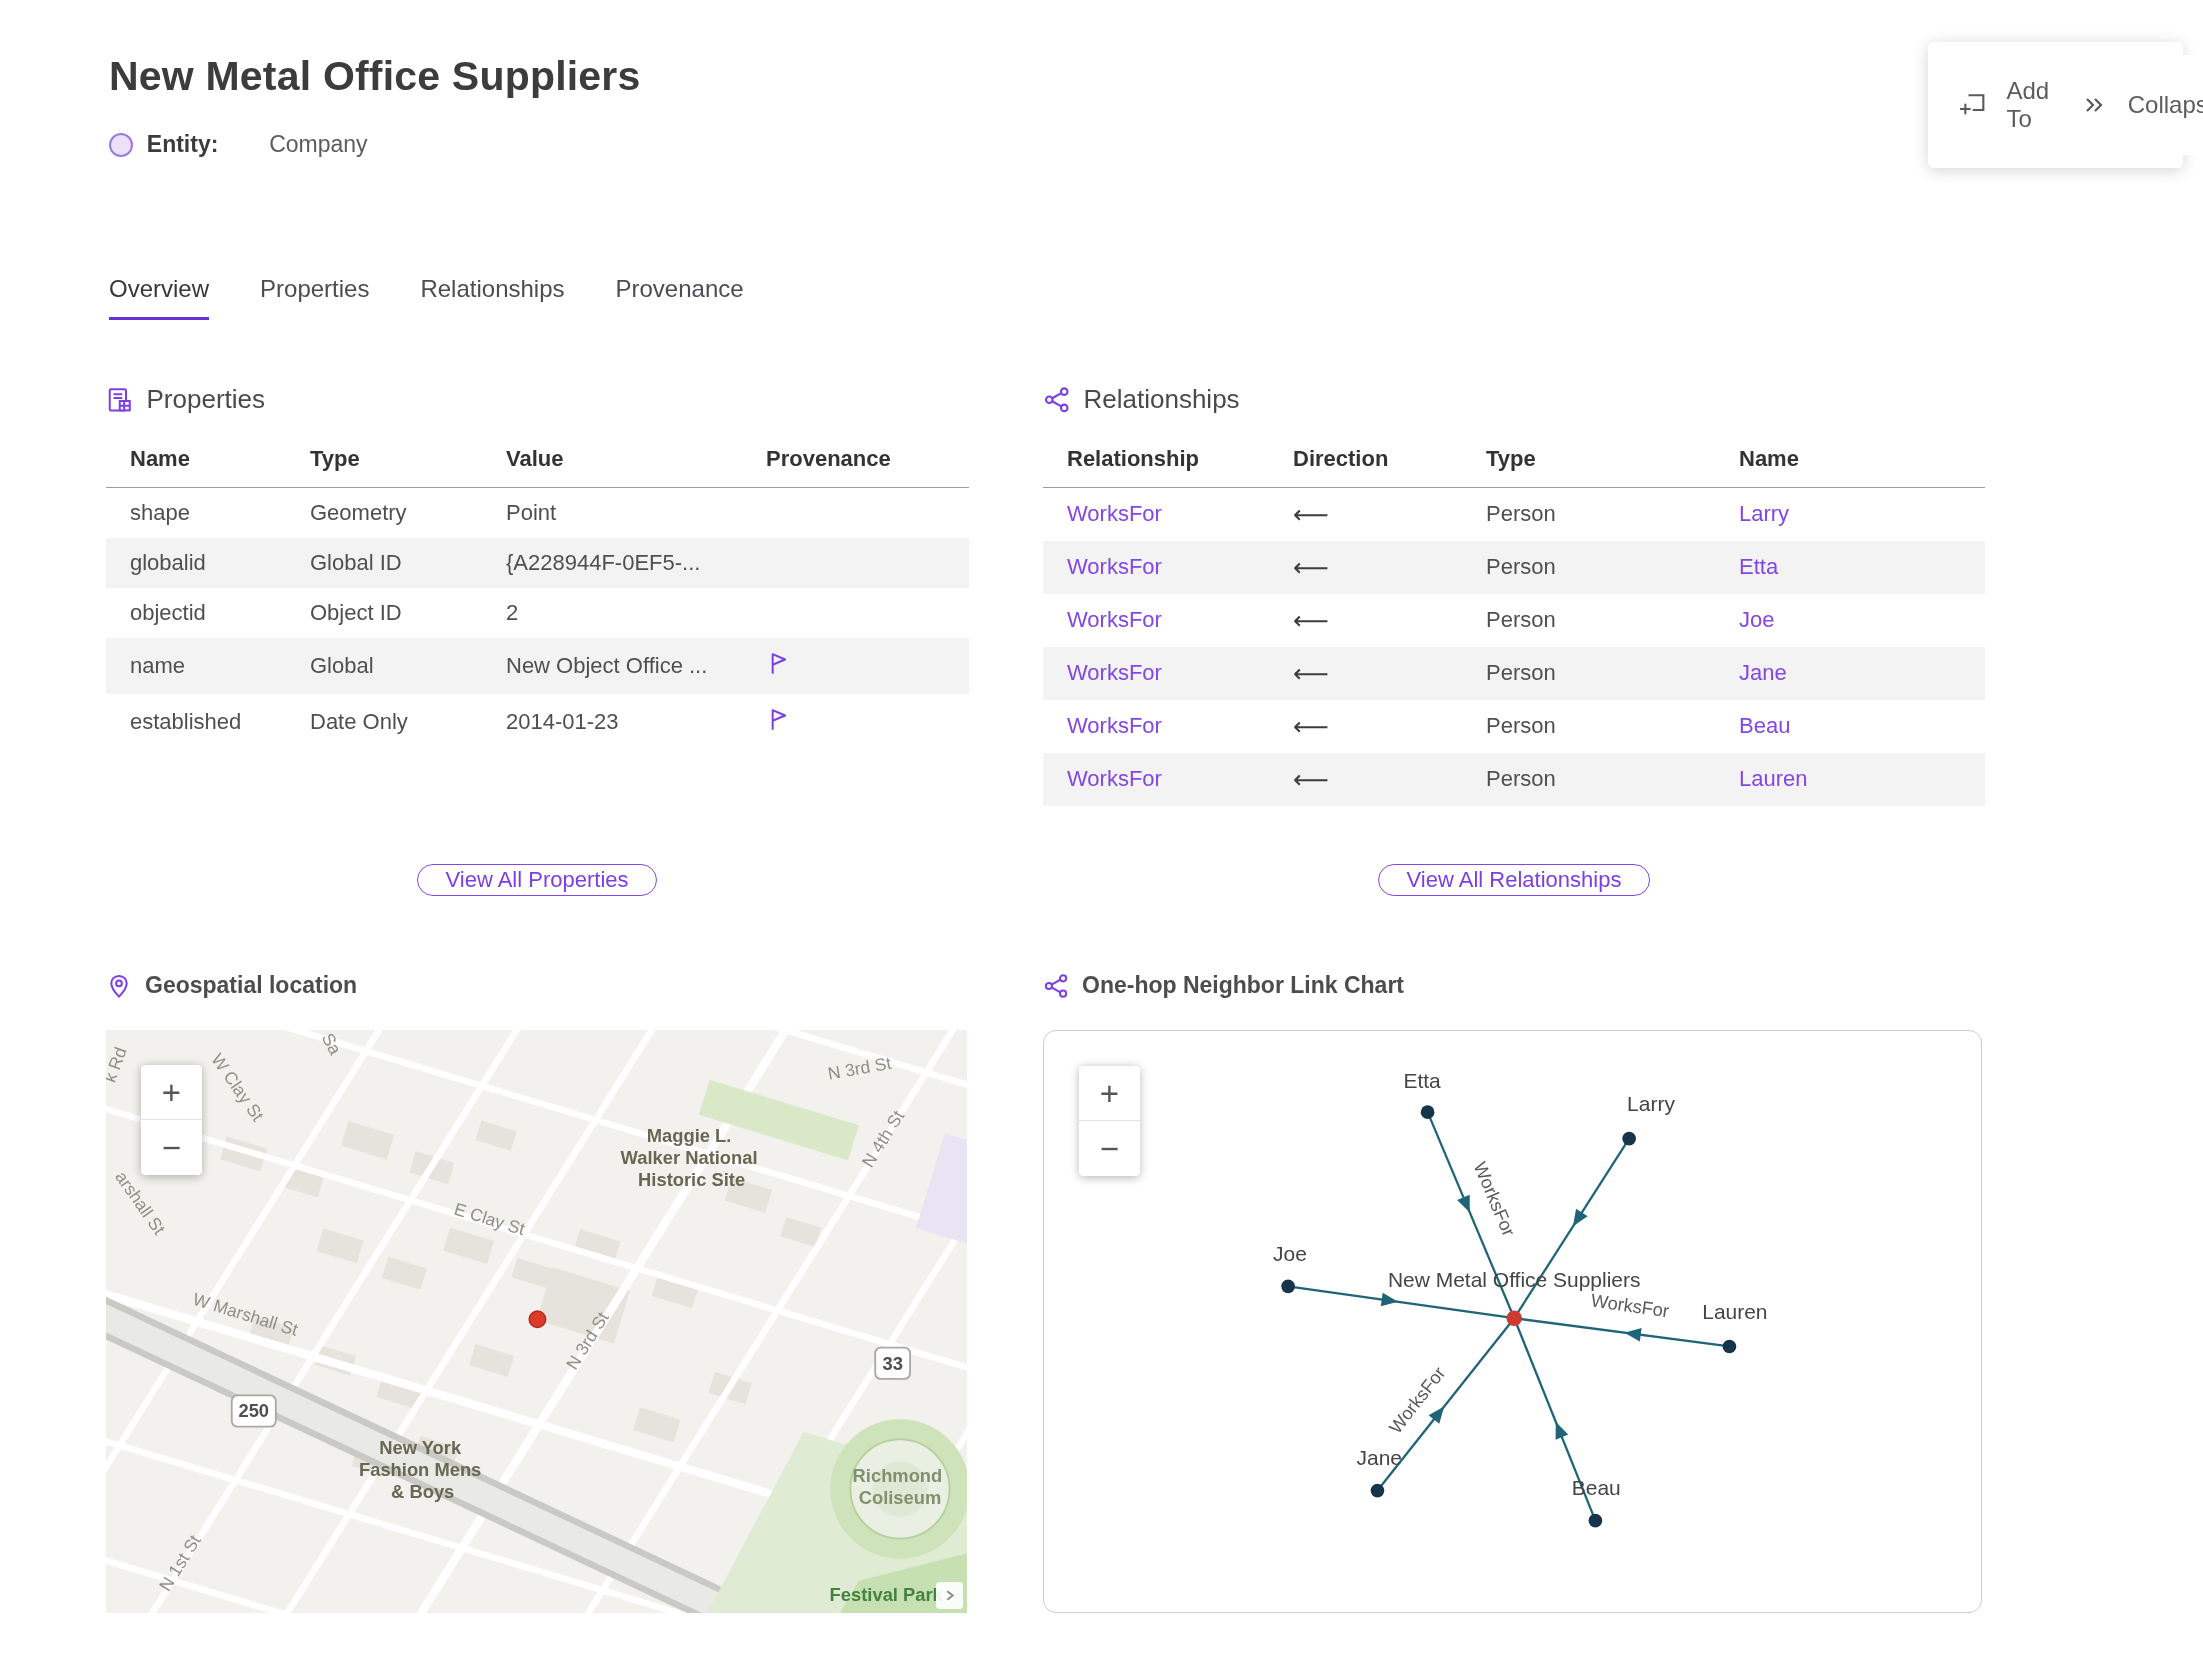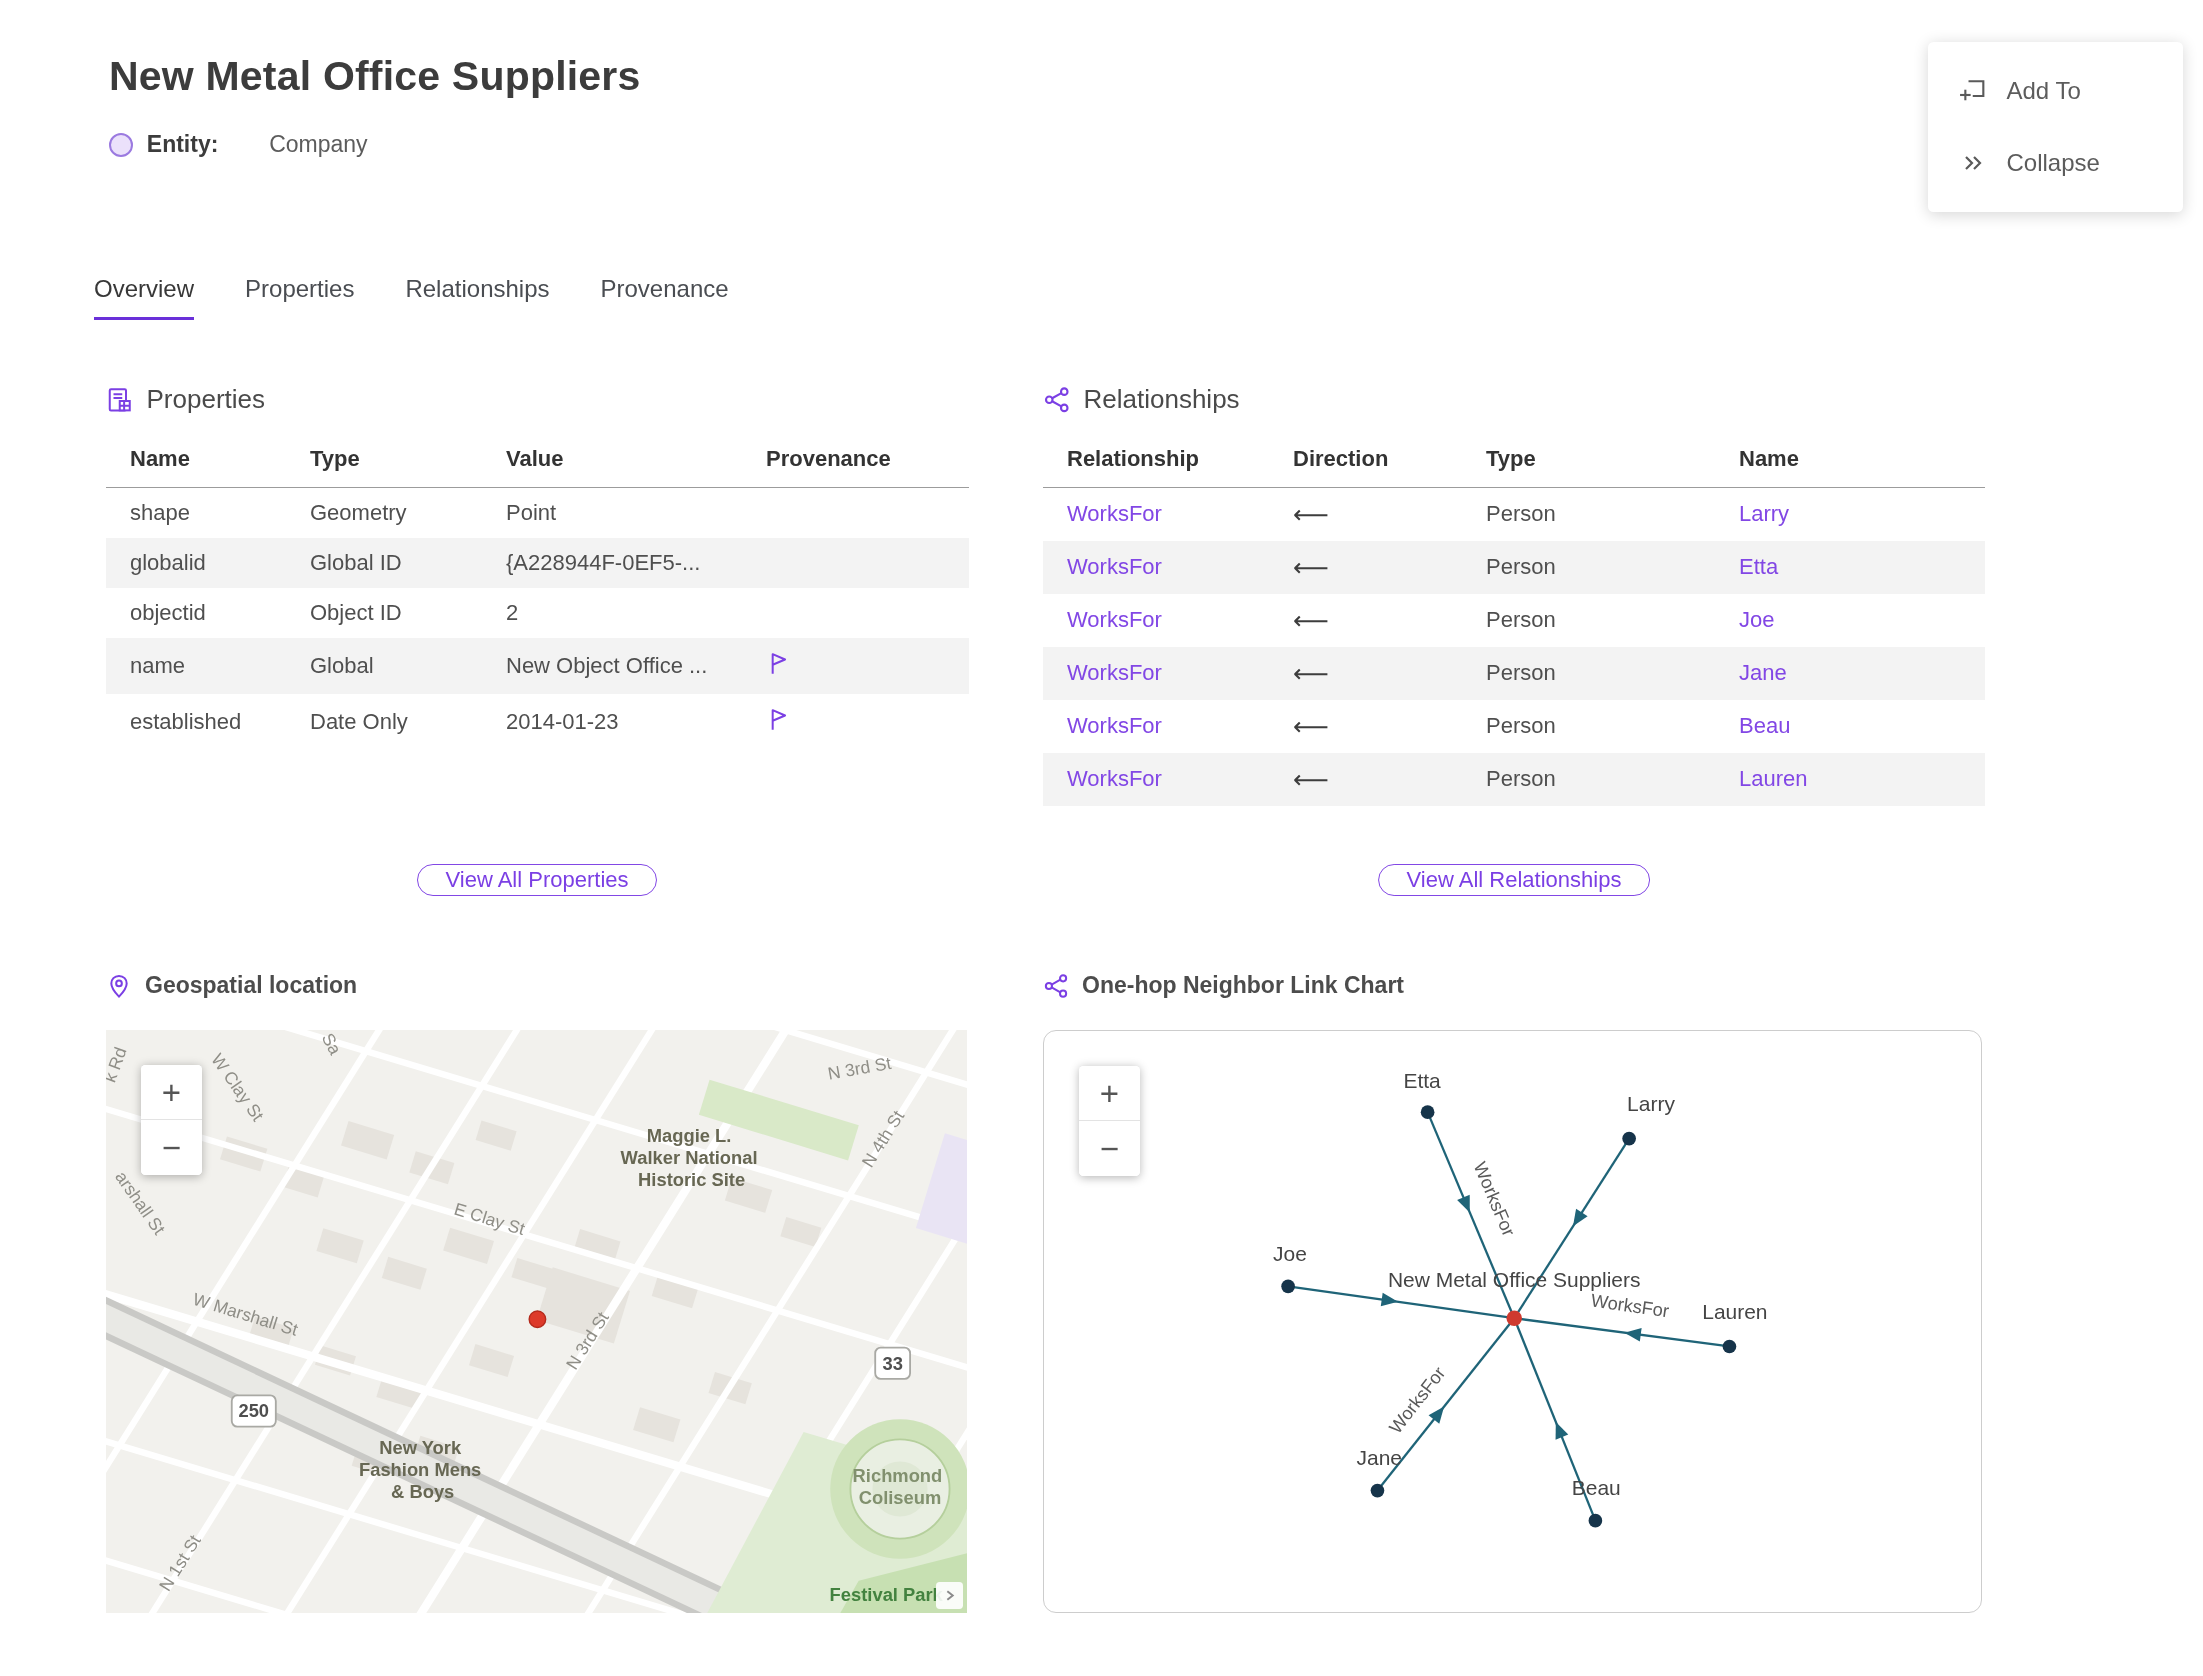--- a/index.html
+++ b/index.html
@@ -9,27 +9,27 @@
   
   .page-header{position:absolute;left:109px;top:53px;}
   .page-header h1{margin:0;font-size:41px;font-weight:700;color:#3c3c3c;letter-spacing:0.2px;}
   .entity-row{display:flex;align-items:center;gap:13.8px;margin-top:31px;font-size:23px;}
   .entity-dot{width:20px;height:20px;border-radius:50%;border:2.8px solid #9b7ae0;background:#ebe1fb;}
   .entity-label{font-weight:700;color:#3c3c3c;}
   .entity-type{color:#5c5c5c;margin-left:37px;}
 
   
   .actions-card{position:absolute;left:1928px;top:42px;width:255px;padding:13px 0;background:#fff;border-radius:5.5px;
-    box-shadow:0 2.8px 14.7px rgba(0,0,0,.16);display:flex;flex-direction:column;}
+    box-shadow:0 2.8px 14.7px rgba(0,0,0,.16);display:flex;flex-direction:row;}
   .action-item{display:flex;align-items:center;gap:20px;padding:22px 0 22px 31px;background:#fff;border:0;
     font-family:inherit;font-size:24px;color:#5c5c5c;cursor:pointer;text-align:left;}
   .action-item .a-icon{display:flex;width:27.5px;height:27.5px;align-items:center;justify-content:center;}
 
   
-  .tabs{position:absolute;left:94px;top:275px;display:flex;gap:51px;}
+  .tabs{position:absolute;left:109px;top:275px;display:flex;gap:51px;}
   .tab{font-size:24px;color:#4a4d52;padding-bottom:13.8px;border-bottom:3.7px solid transparent;cursor:pointer;}
   .tab.active{border-bottom-color:#6a30d9;color:#383838;}
 
   
   .panel{position:absolute;}
   .sec-head{display:flex;align-items:center;gap:13px;}
   .sec-head .sh-icon{display:flex;align-items:center;}
   .sec-head .sh-title{font-size:26px;color:#4a4a4a;font-weight:400;}
   .sec-head.small{position:absolute;}
   .sec-head.small .sh-title{font-size:23px;color:#4c4c4c;font-weight:bold;}

